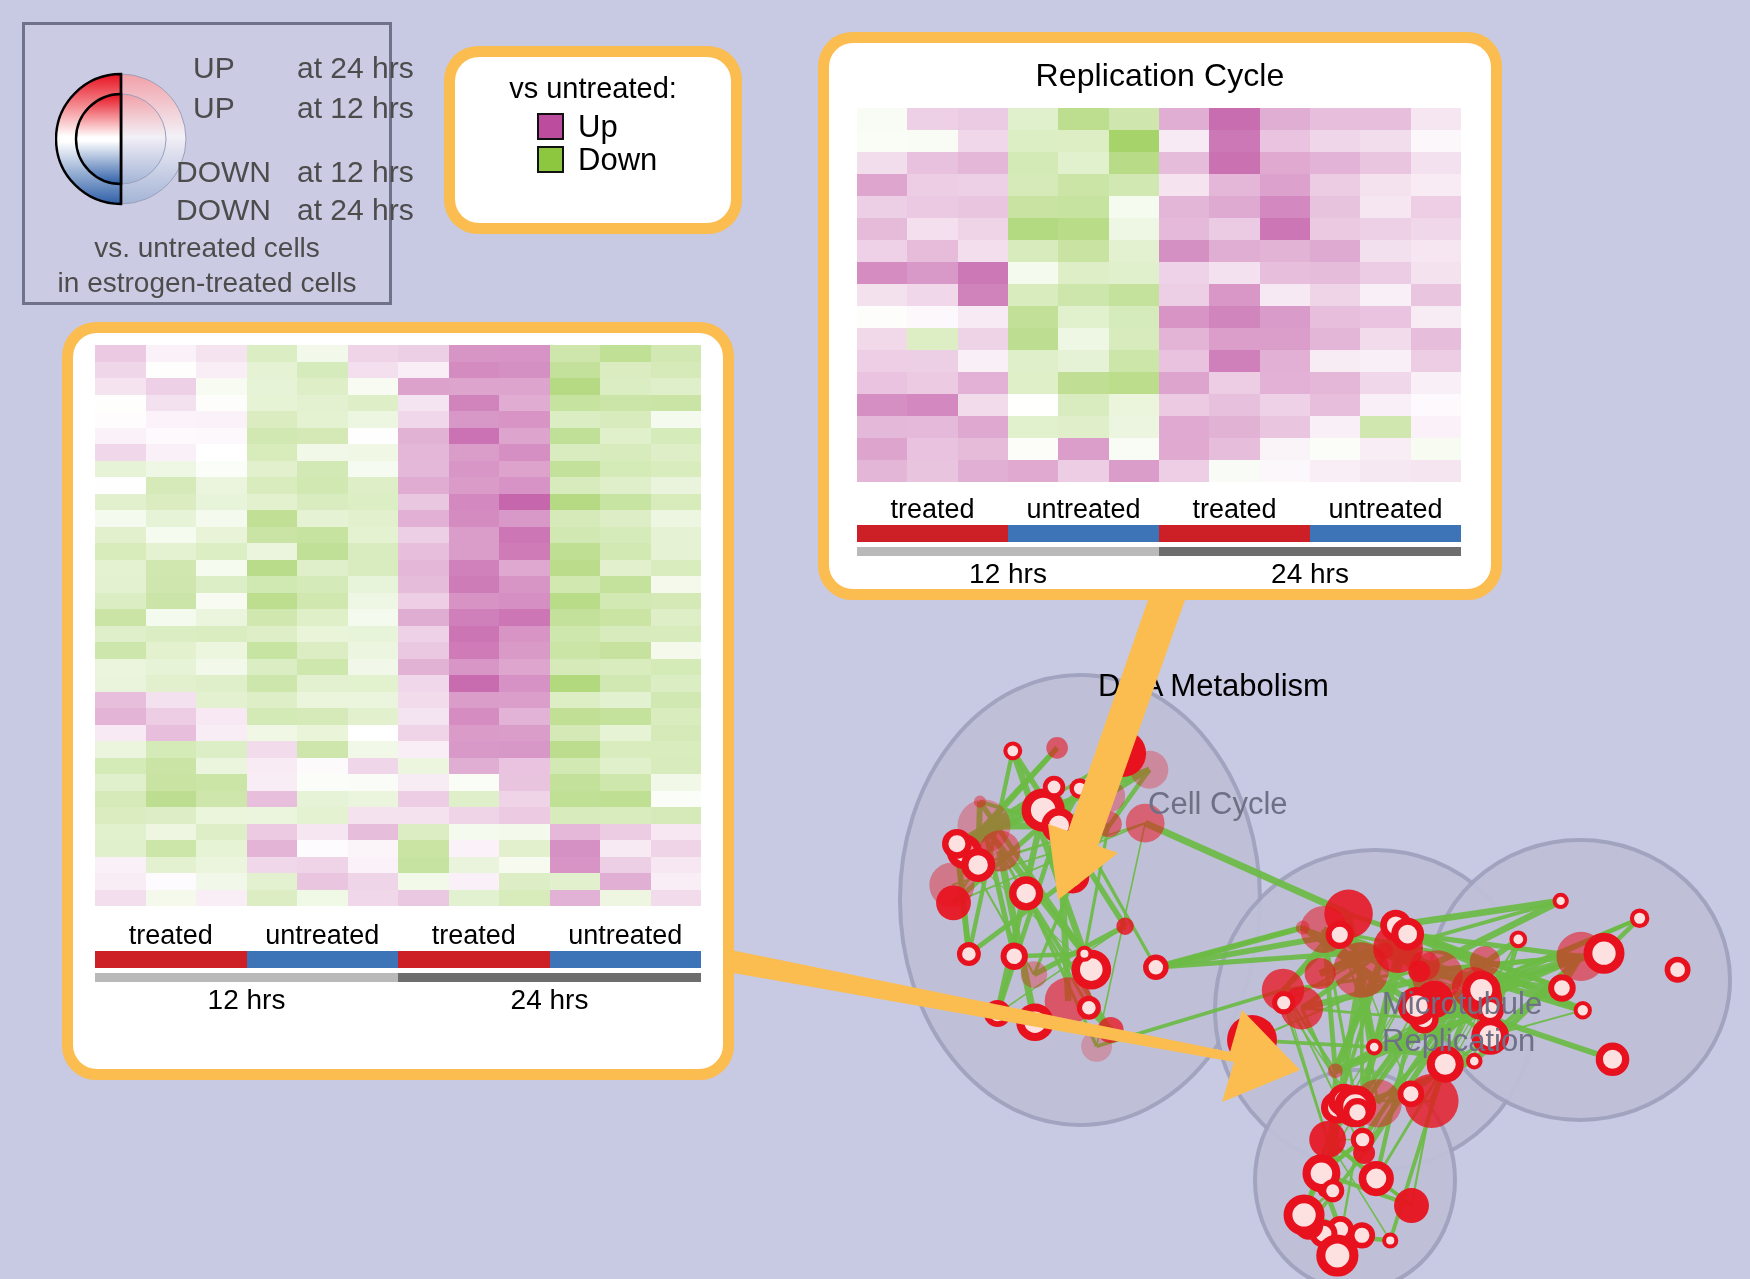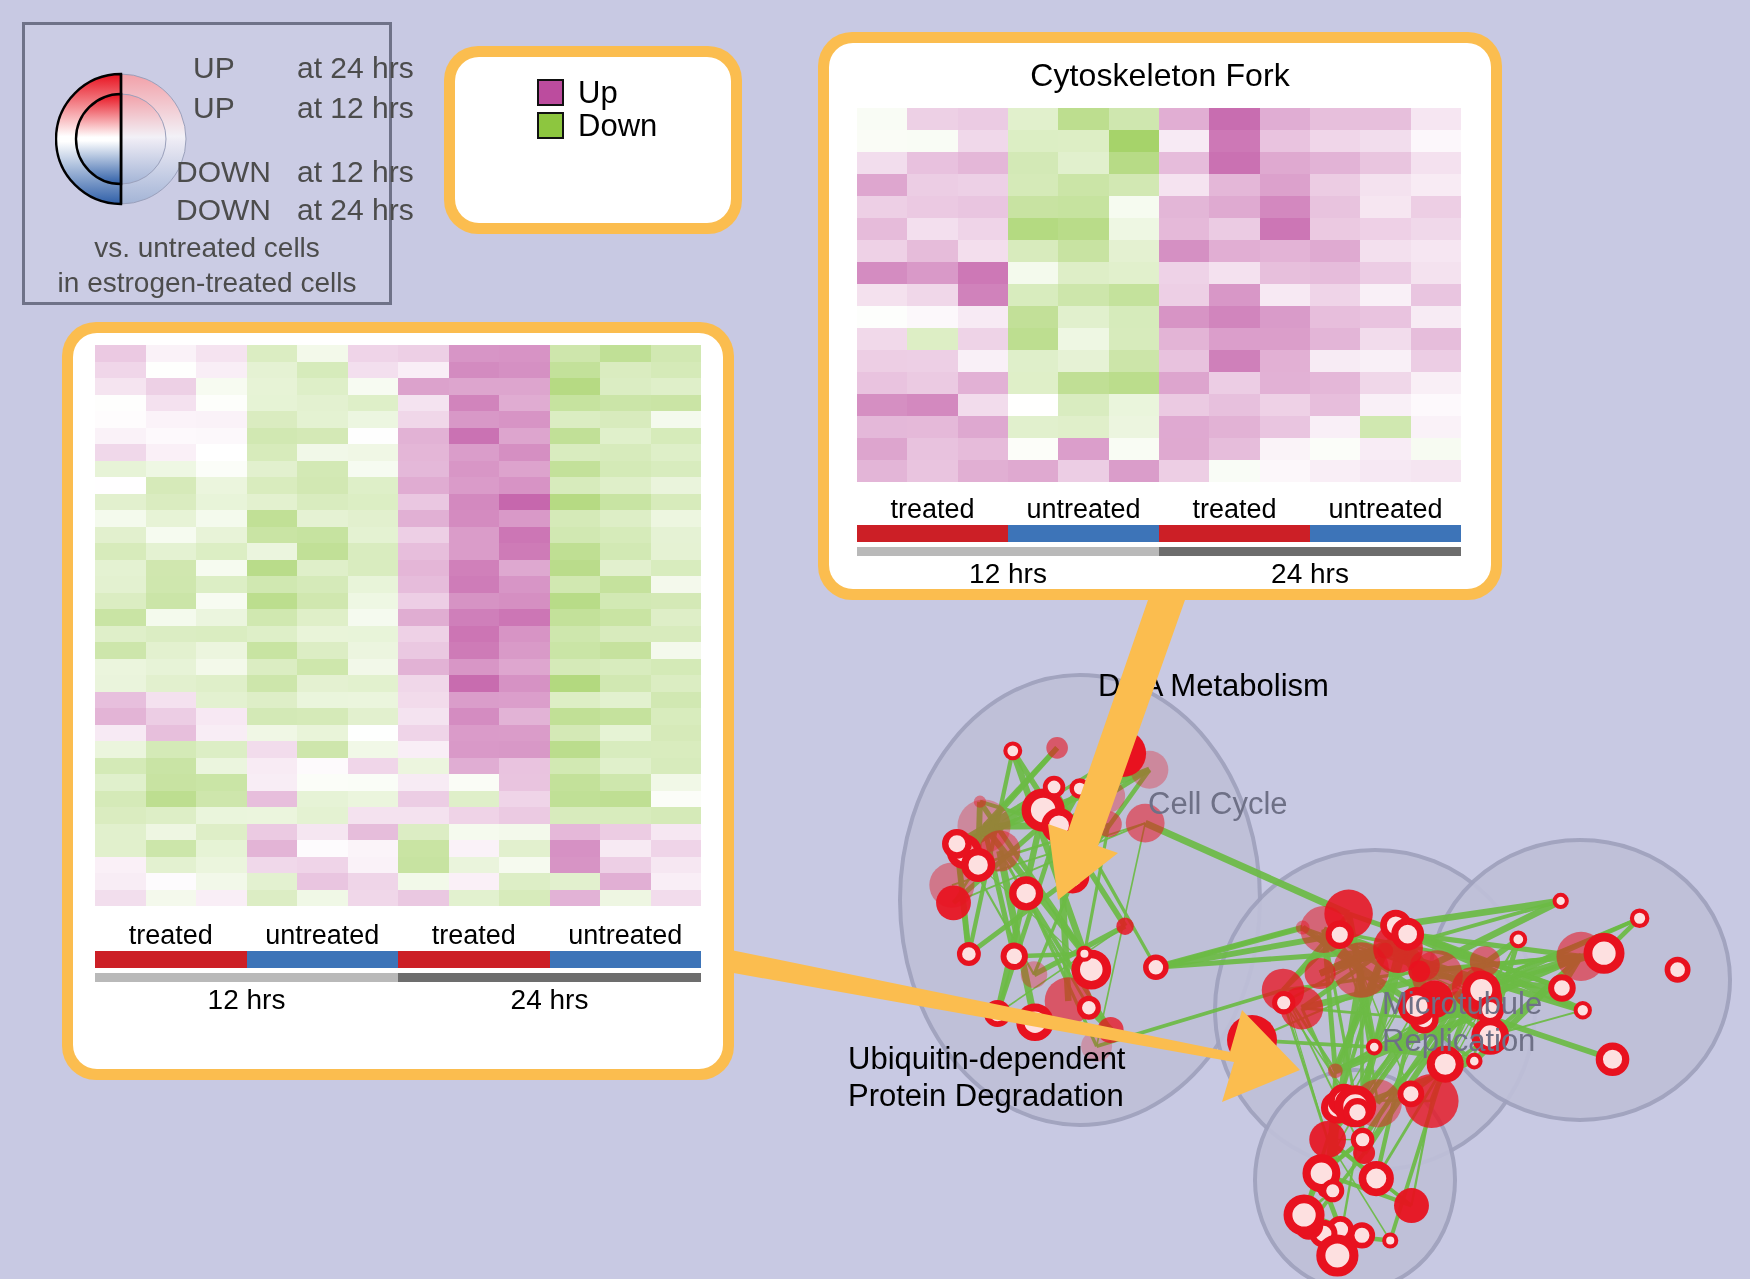--- a/index.html
+++ b/index.html
@@ -114,37 +114,38 @@
 
     <div id="key-footer">
       <div>vs. untreated cells</div>
       <div>in estrogen-treated cells</div>
     </div>
   </div>
 
   <div class="panel" id="legend-panel">
     <div class="panel-inner">
       <div class="legend-title">
+        <div>vs untreated:</div>
       </div>
       <div class="legend-items">
         <div class="legend-item">
           <span class="legend-swatch" id="sw-up" style="background: rgb(188, 76, 158);"></span>
           <span class="legend-label">Up</span>
         </div>
         <div class="legend-item">
           <span class="legend-swatch" id="sw-down" style="background: rgb(141, 198, 63);"></span>
           <span class="legend-label">Down</span>
         </div>
       </div>
     </div>
   </div>
 
   <div class="panel" id="rf-panel">
     <div class="panel-inner">
-      <div class="hm-title">Cytoskeleton Fork</div>
+      <div class="hm-title">Replication Cycle</div>
       <div style="padding:0 30px 0 28px;margin-top:14px;">
         <div class="hm-grid" id="hm-rf" style="grid-template-columns: repeat(12, 1fr); grid-auto-rows: 22px;">
             <div class="hm-cell" style="background: rgb(249, 252, 245);"></div>
             <div class="hm-cell" style="background: rgb(237, 208, 229);"></div>
             <div class="hm-cell" style="background: rgb(235, 203, 227);"></div>
             <div class="hm-cell" style="background: rgb(225, 240, 204);"></div>
             <div class="hm-cell" style="background: rgb(189, 222, 143);"></div>
             <div class="hm-cell" style="background: rgb(207, 231, 175);"></div>
             <div class="hm-cell" style="background: rgb(225, 174, 211);"></div>
             <div class="hm-cell" style="background: rgb(200, 109, 176);"></div>
@@ -1090,22 +1091,20 @@
         <circle cx="600.2395474760941" cy="630.5035721753422" r="6.077847093379985" fill="#fde0e0" stroke="#e8121f" stroke-width="4"></circle>
         <circle cx="547.3673431212283" cy="645.5049618342803" r="16.54997191324363" fill="#fde0e0" stroke="#e8121f" stroke-width="9.102484552283999"></circle>
         <circle cx="571.9673958630051" cy="625.3603418296786" r="10.33531484209714" fill="#fde0e0" stroke="#e8121f" stroke-width="5.684423163153428"></circle>
         <circle cx="462" cy="430" r="25" fill="#e8121f"></circle>
         <circle cx="700" cy="400" r="11" fill="#fde0e0" stroke="#e8121f" stroke-width="6.050000000000001"></circle>
       </svg>
     <div class="net-label" id="lbl-dna">DNA Metabolism</div>
     <div class="net-label" id="lbl-cc">Cell Cycle</div>
     <div class="net-label" id="lbl-mt">Microtubule
 Replication</div>
-    <div class="net-label" id="lbl-ub">Ubiquitin-dependent
-Protein Degradation</div>
   </div>
 
   <svg style="position:absolute;left:0;top:0;width:1750px;height:1279px;pointer-events:none;">
     <g fill="#fbbd4f">
       <path d="M1148,600 L1185,600 L1098,846 L1118,853 L1058,900 L1048,824 L1068,831 Z"></path>
       <path d="M731,950 L1230,1052 L1242,1010 L1300,1070 L1222,1102 L1234,1062 L728,972 Z"></path>
     </g>
   </svg>
 
 </div>

